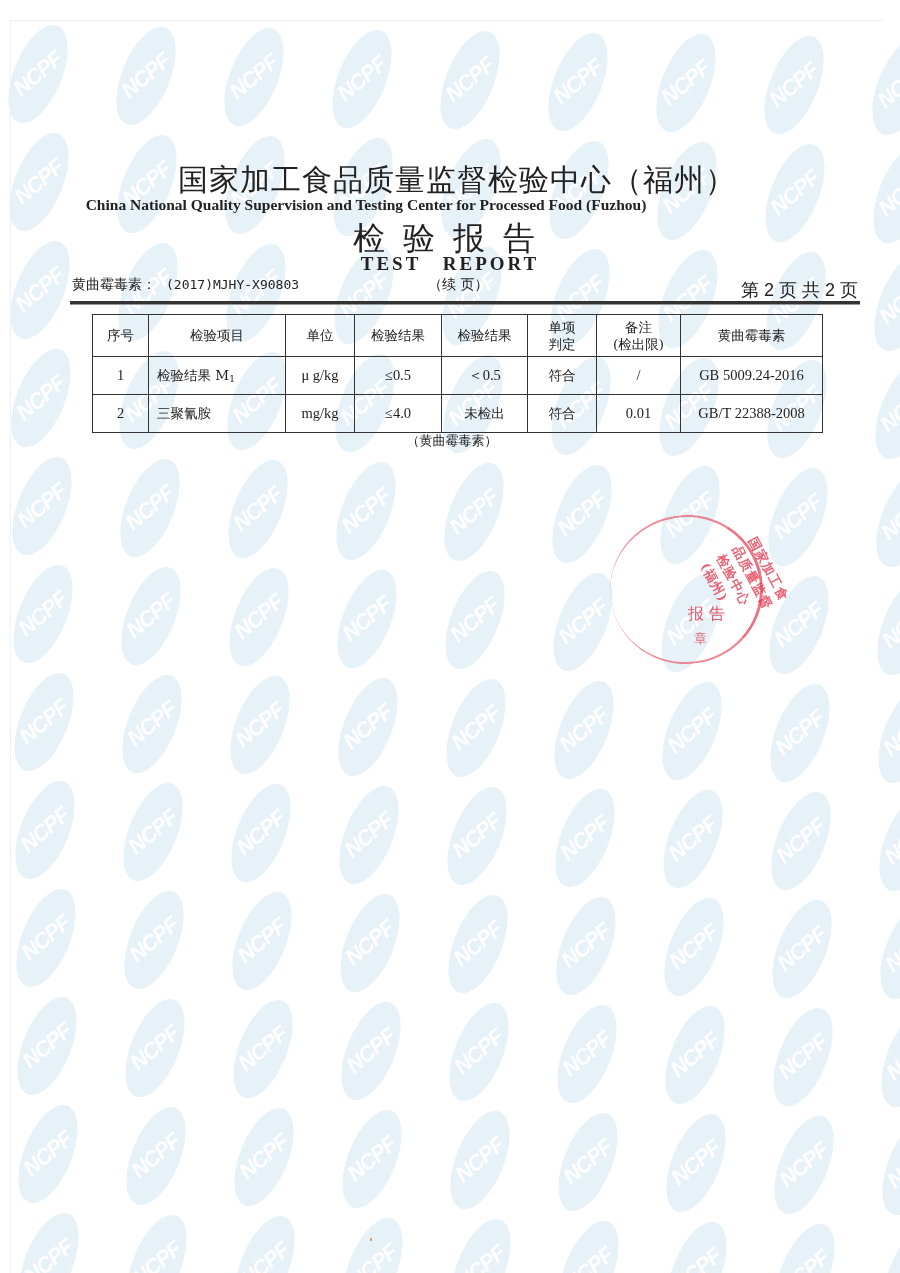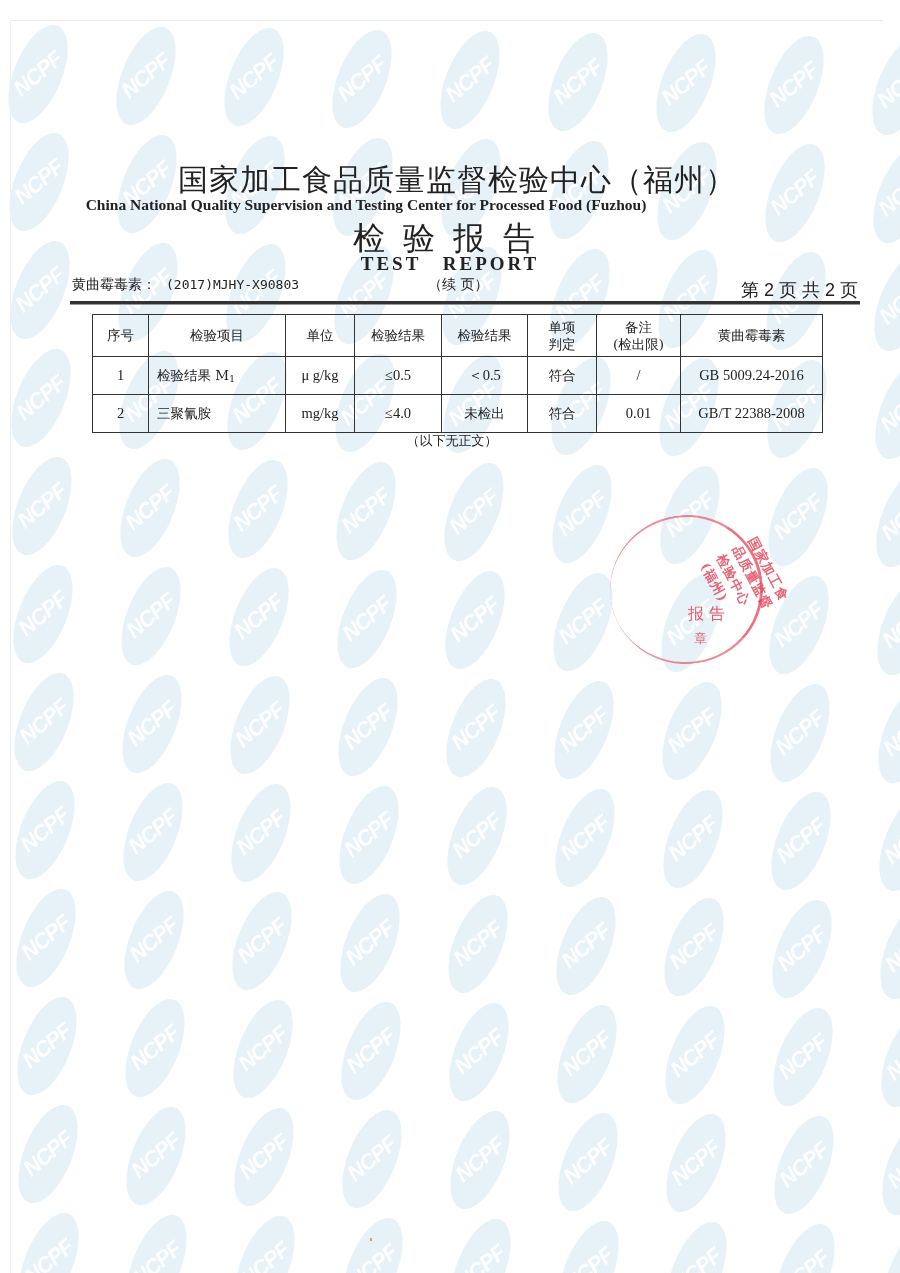--- a/index.html
+++ b/index.html
@@ -480,20 +480,20 @@
       <td class="latin">mg/kg</td>
       <td class="latin">≤4.0</td>
       <td>未检出</td>
       <td>符合</td>
       <td class="latin">0.01</td>
       <td class="latin">GB/T 22388-2008</td>
     </tr>
   </tbody>
 </table>
 
-<div class="end-note">（以下无正文）</div>
+<div class="end-note">（黄曲霉毒素）</div>
 
 <div class="stamp"></div>
 <div class="stamp-ring-text">国家加工食品质量监督检验中心(福州)</div>
 <div class="stamp-center">报 告</div>
 <div class="stamp-center2">章</div>
 
 <div class="speck"></div>
 
 </body></html>

